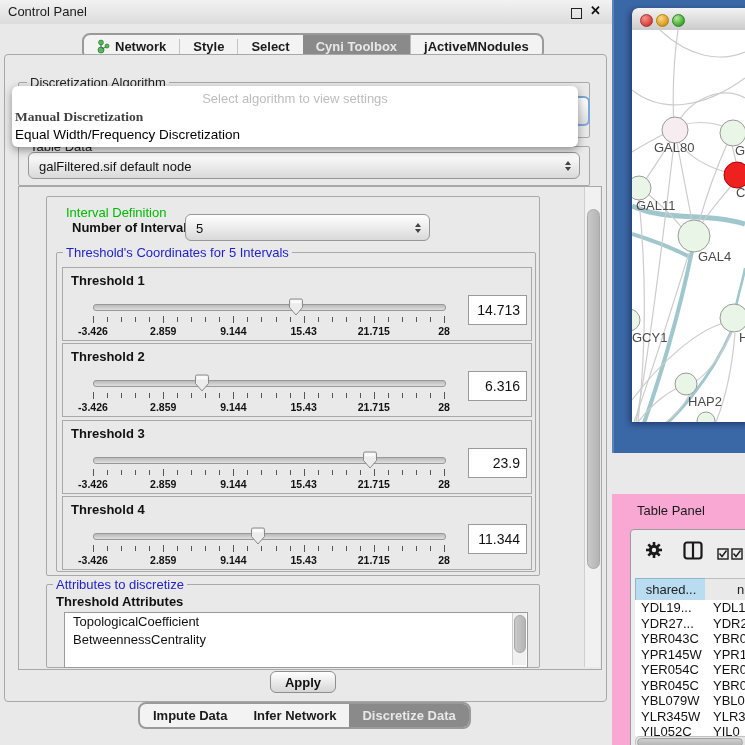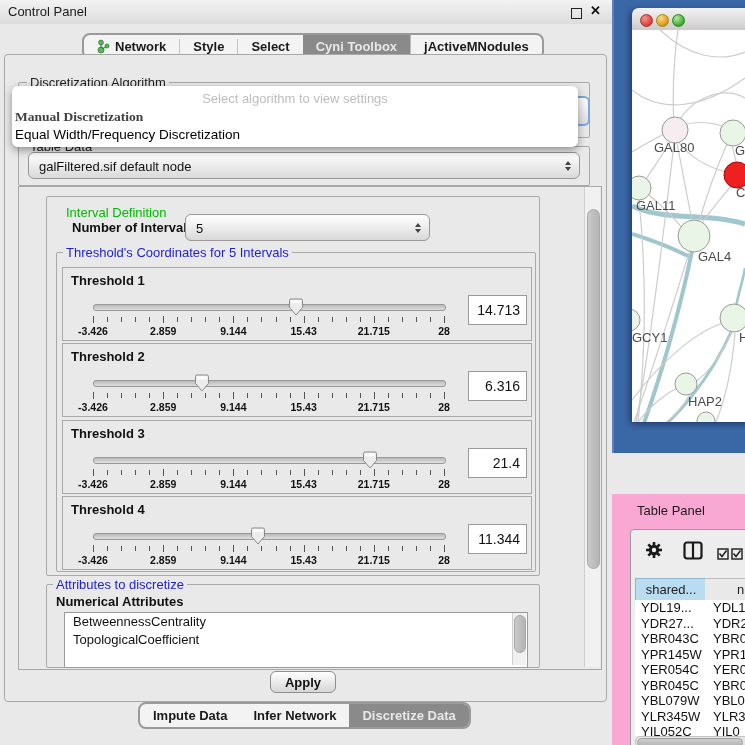--- a/index.html
+++ b/index.html
@@ -267,21 +267,21 @@
         <div class="ticklab" style="left: 100.2px; top: 57px;">2.859</div>
         <div class="ticklab" style="left: 170.4px; top: 57px;">9.144</div>
         <div class="ticklab" style="left: 240.6px; top: 57px;">15.43</div>
         <div class="ticklab" style="left: 310.8px; top: 57px;">21.715</div>
         <div class="ticklab" style="left: 381px; top: 57px;">28</div>
         <div class="abs" style="left: 299.29px; top: 30px; width: 16px; height: 18px;"><svg width="16" height="18">
             <path d="M3,1 h10 a1.5,1.5 0 0 1 1.5,1.5 v7 L8,17 L1.5,9.5 v-7 A1.5,1.5 0 0 1 3,1 z" fill="#ececec" stroke="#8a8a8a" stroke-width="1"></path>
             <path d="M4,2.2 h8 a1,1 0 0 1 1,1 v2 h-10 v-2 a1,1 0 0 1 1,-1 z" fill="#fbfbfb"></path>
           </svg></div>
       </div>
-    <div class="abs valbox" style="left:405px;top:27px;width:51px;height:28px;line-height:28px;padding-right:6px;">21.4</div>
+    <div class="abs valbox" style="left:405px;top:27px;width:51px;height:28px;line-height:28px;padding-right:6px;">23.9</div>
   </div>
   <div class="abs thr-panel" style="left:62px;top:496px;width:468px;height:72px;">
     <span class="abs thr-title" style="left:8px;top:5px;">Threshold 4</span>
     <div class="slider-area">
         <div class="track abs" style="left: 30px; top: 36px; width: 351px;"></div>
         <div class="tickmark" style="left: 30px; top: 48px; height: 7px;"></div>
         <div class="tickmark" style="left: 44.04px; top: 49px; height: 5px;"></div>
         <div class="tickmark" style="left: 58.08px; top: 49px; height: 5px;"></div>
         <div class="tickmark" style="left: 72.12px; top: 49px; height: 5px;"></div>
         <div class="tickmark" style="left: 86.16px; top: 49px; height: 5px;"></div>
@@ -316,24 +316,24 @@
             <path d="M3,1 h10 a1.5,1.5 0 0 1 1.5,1.5 v7 L8,17 L1.5,9.5 v-7 A1.5,1.5 0 0 1 3,1 z" fill="#ececec" stroke="#8a8a8a" stroke-width="1"></path>
             <path d="M4,2.2 h8 a1,1 0 0 1 1,1 v2 h-10 v-2 a1,1 0 0 1 1,-1 z" fill="#fbfbfb"></path>
           </svg></div>
       </div>
     <div class="abs valbox" style="left:405px;top:27px;width:51px;height:28px;line-height:28px;padding-right:6px;">11.344</div>
   </div>
 
   <div class="abs groupbox" style="left:46px;top:584px;width:492px;height:82px;">
     <span class="grouplab abs bluelab" style="left:6px;top:-8px;">Attributes to discretize</span>
   </div>
-  <span class="abs" style="left:56px;top:594px;font-size:13px;font-weight:bold;color:#111;">Numerical Attributes</span>
+  <span class="abs" style="left:56px;top:594px;font-size:13px;font-weight:bold;color:#111;">Threshold Attributes</span>
   <div class="abs listbox" style="left:64px;top:612px;width:462px;height:54px;" id="attr-list">
+      <div class="listitem">TopologicalCoefficient</div>
       <div class="listitem">BetweennessCentrality</div>
-      <div class="listitem">TopologicalCoefficient</div>
     </div>
   <div class="abs vscroll" style="left:512px;top:613px;width:13px;height:52px;">
     <div class="vthumb abs" style="left:1px;top:2px;width:10px;height:36px;"></div>
   </div>
 
   <button class="abs btn" style="left:270px;top:671px;width:66px;height:22px;">Apply</button>
 
   <div class="abs" style="left:138px;top:702px;border-radius:6px;">
     <div class="tabgroup">
       <div class="tab">

